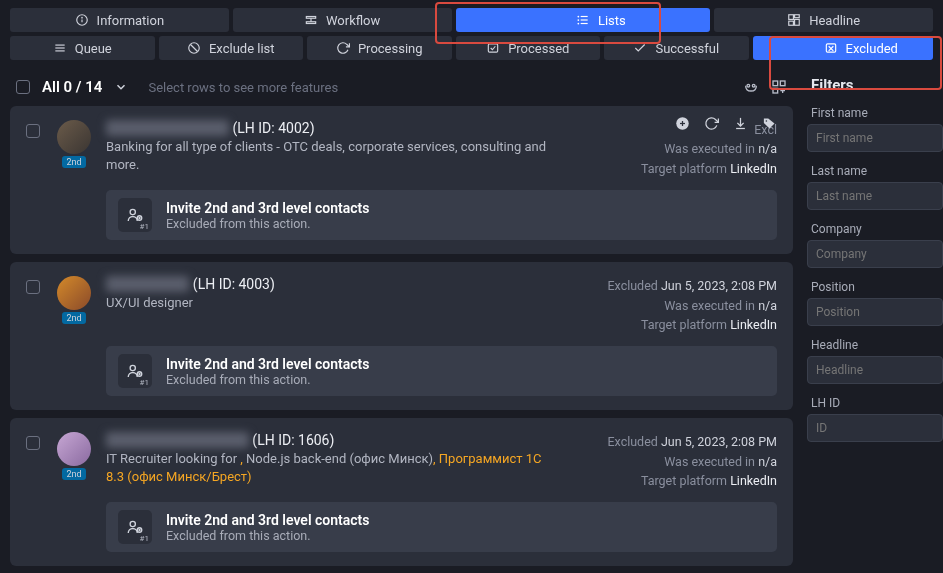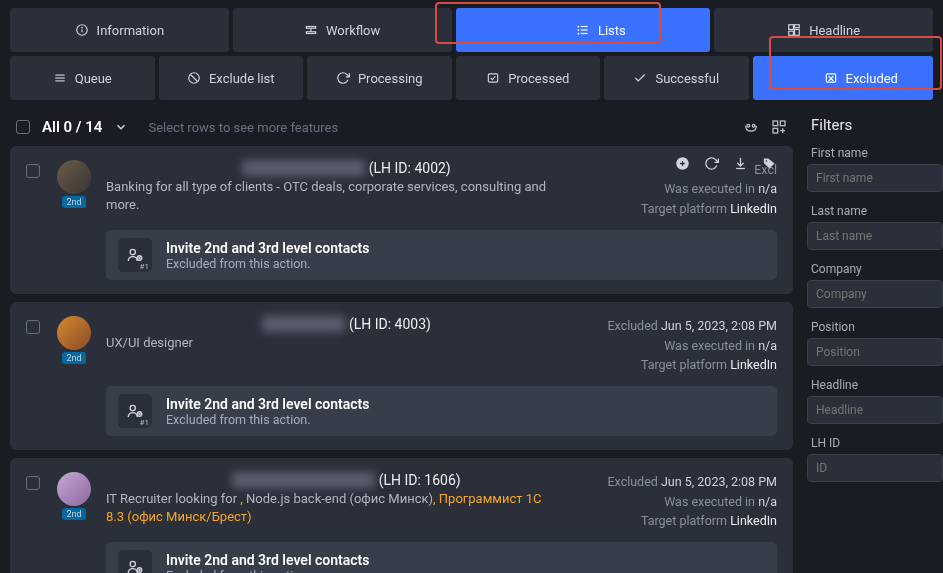--- a/index.html
+++ b/index.html
@@ -1,21 +1,21 @@
 <!DOCTYPE html>
 <html><head>
 <meta charset="utf-8">
 <style>
   * { box-sizing: border-box; margin: 0; padding: 0; font-family: -apple-system, BlinkMacSystemFont, "Segoe UI", Roboto, sans-serif; }
   body { background: #1a1c24; color: #d0d3dc; width: 943px; height: 573px; overflow: hidden; font-size: 13px; }
   
   
   .tabs1 { display: flex; padding: 8px 10px 4px 10px; gap: 4px; }
   .tabs2 { display: flex; padding: 0 10px 8px 10px; gap: 4px; }
-  .tab { flex: 1; background: #2b2f3a; border-radius: 3px; height: 44px; display: flex; align-items: center; justify-content: center; gap: 8px; color: #d0d3dc; cursor: pointer; font-size: 13px; }
+  .tab { flex: 1; background: #2b2f3a; border-radius: 3px; height: 24px; display: flex; align-items: center; justify-content: center; gap: 8px; color: #d0d3dc; cursor: pointer; font-size: 13px; }
   .tab.selected { background: #3a72ff; color: #fff; padding-left: 36px; }
   .tab .ic { width: 14px; height: 14px; display: inline-flex; align-items: center; justify-content: center; }
   .highlight-red { position: absolute; border: 2px solid #d94a3f; border-radius: 4px; pointer-events: none; }
   .hl1 { left: 435px; top: 2px; width: 226px; height: 42px; }
   .hl2 { left: 769px; top: 36px; width: 173px; height: 54px; }
   
   .body-row { display: flex; }
   .main-col { flex: 1; padding: 4px 10px 10px 10px; }
   .filters-col { width: 140px; padding: 8px 0 10px 4px; }
   
@@ -31,39 +31,39 @@
   .ck-col { width: 16px; padding-top: 4px; }
   .ck { width: 14px; height: 14px; border: 1.5px solid #6b7080; border-radius: 3px; }
   .avatar-wrap { width: 36px; display:flex; flex-direction:column; align-items:center; }
   .avatar { width: 34px; height: 34px; border-radius: 50%; background: linear-gradient(135deg,#6b5b4a,#3a3532); }
   .avatar.b { background: linear-gradient(135deg,#d48a2a,#8a4a2a); }
   .avatar.c { background: linear-gradient(135deg,#c7a7d4,#8a6aa0); }
   .degree { margin-top: 2px; background: #0369a1; color: #cfd3dc; font-size: 9px; padding: 1px 4px; border-radius: 3px; }
   .content { flex: 1; min-width: 0; }
   .name-row { display: flex; align-items: flex-start; }
   .name-block { flex: 1; }
-  .name { color: #eceef3; font-size: 14px; text-align: center; }
+  .name { color: #eceef3; font-size: 14px; }
   .name .blur { filter: blur(4px); background:#5a5e6c; color:transparent; border-radius:3px; padding:0 2px; }
   .lhid { color: #eceef3; }
   .headline { color: #b2b6c2; font-size: 13px; margin-top: 2px; max-width: 440px; line-height: 1.35; }
   .orange { color: #f5a623; }
   .meta { text-align: right; color: #8a8f9e; font-size: 12.5px; line-height: 1.55; min-width: 190px; }
   .meta .val { color: #d0d3dc; }
   .meta .link { color: #eceef3; }
   .row-ic { position:absolute; right:16px; top:10px; display:flex; gap:14px; }
   .row-ic .ic { width:15px; height:15px; color:#d0d3dc; }
   
   .action-box { margin-top: 12px; background: #383d4a; border-radius: 5px; padding: 8px 12px; display: flex; gap: 14px; align-items: center; }
   .action-ic-wrap { width: 34px; height: 34px; background: #2b2f3a; border-radius: 5px; display:flex; align-items:center; justify-content:center; position:relative; }
   .action-ic-wrap .num { position:absolute; bottom:1px; right:3px; font-size:8px; color:#b2b6c2; }
   .action-title { color: #fff; font-weight: 600; font-size: 14px; }
   .action-sub { color: #a8acb8; font-size: 12.5px; }
   
   
-  .filters-title { color: #e6e8ee; font-weight: 400; font-size: 15px; margin-bottom: 12px; padding-left: 4px; }
+  .filters-title { color: #e6e8ee; font-weight: 700; font-size: 15px; margin-bottom: 12px; padding-left: 4px; }
   .f-label { color: #a8acb8; font-size: 12px; margin: 0 0 4px 4px; }
   .f-input { width: 100%; height: 28px; background: #2b2f3a; border: 1px solid #3a3f4c; border-radius: 4px; color: #8a8f9e; padding: 0 8px; font-size: 12px; margin-bottom: 12px; }
   
   svg { display:block; }
 </style>
 </head>
 <body>
 
 <div class="highlight-red hl1"></div>
 <div class="highlight-red hl2"></div>

